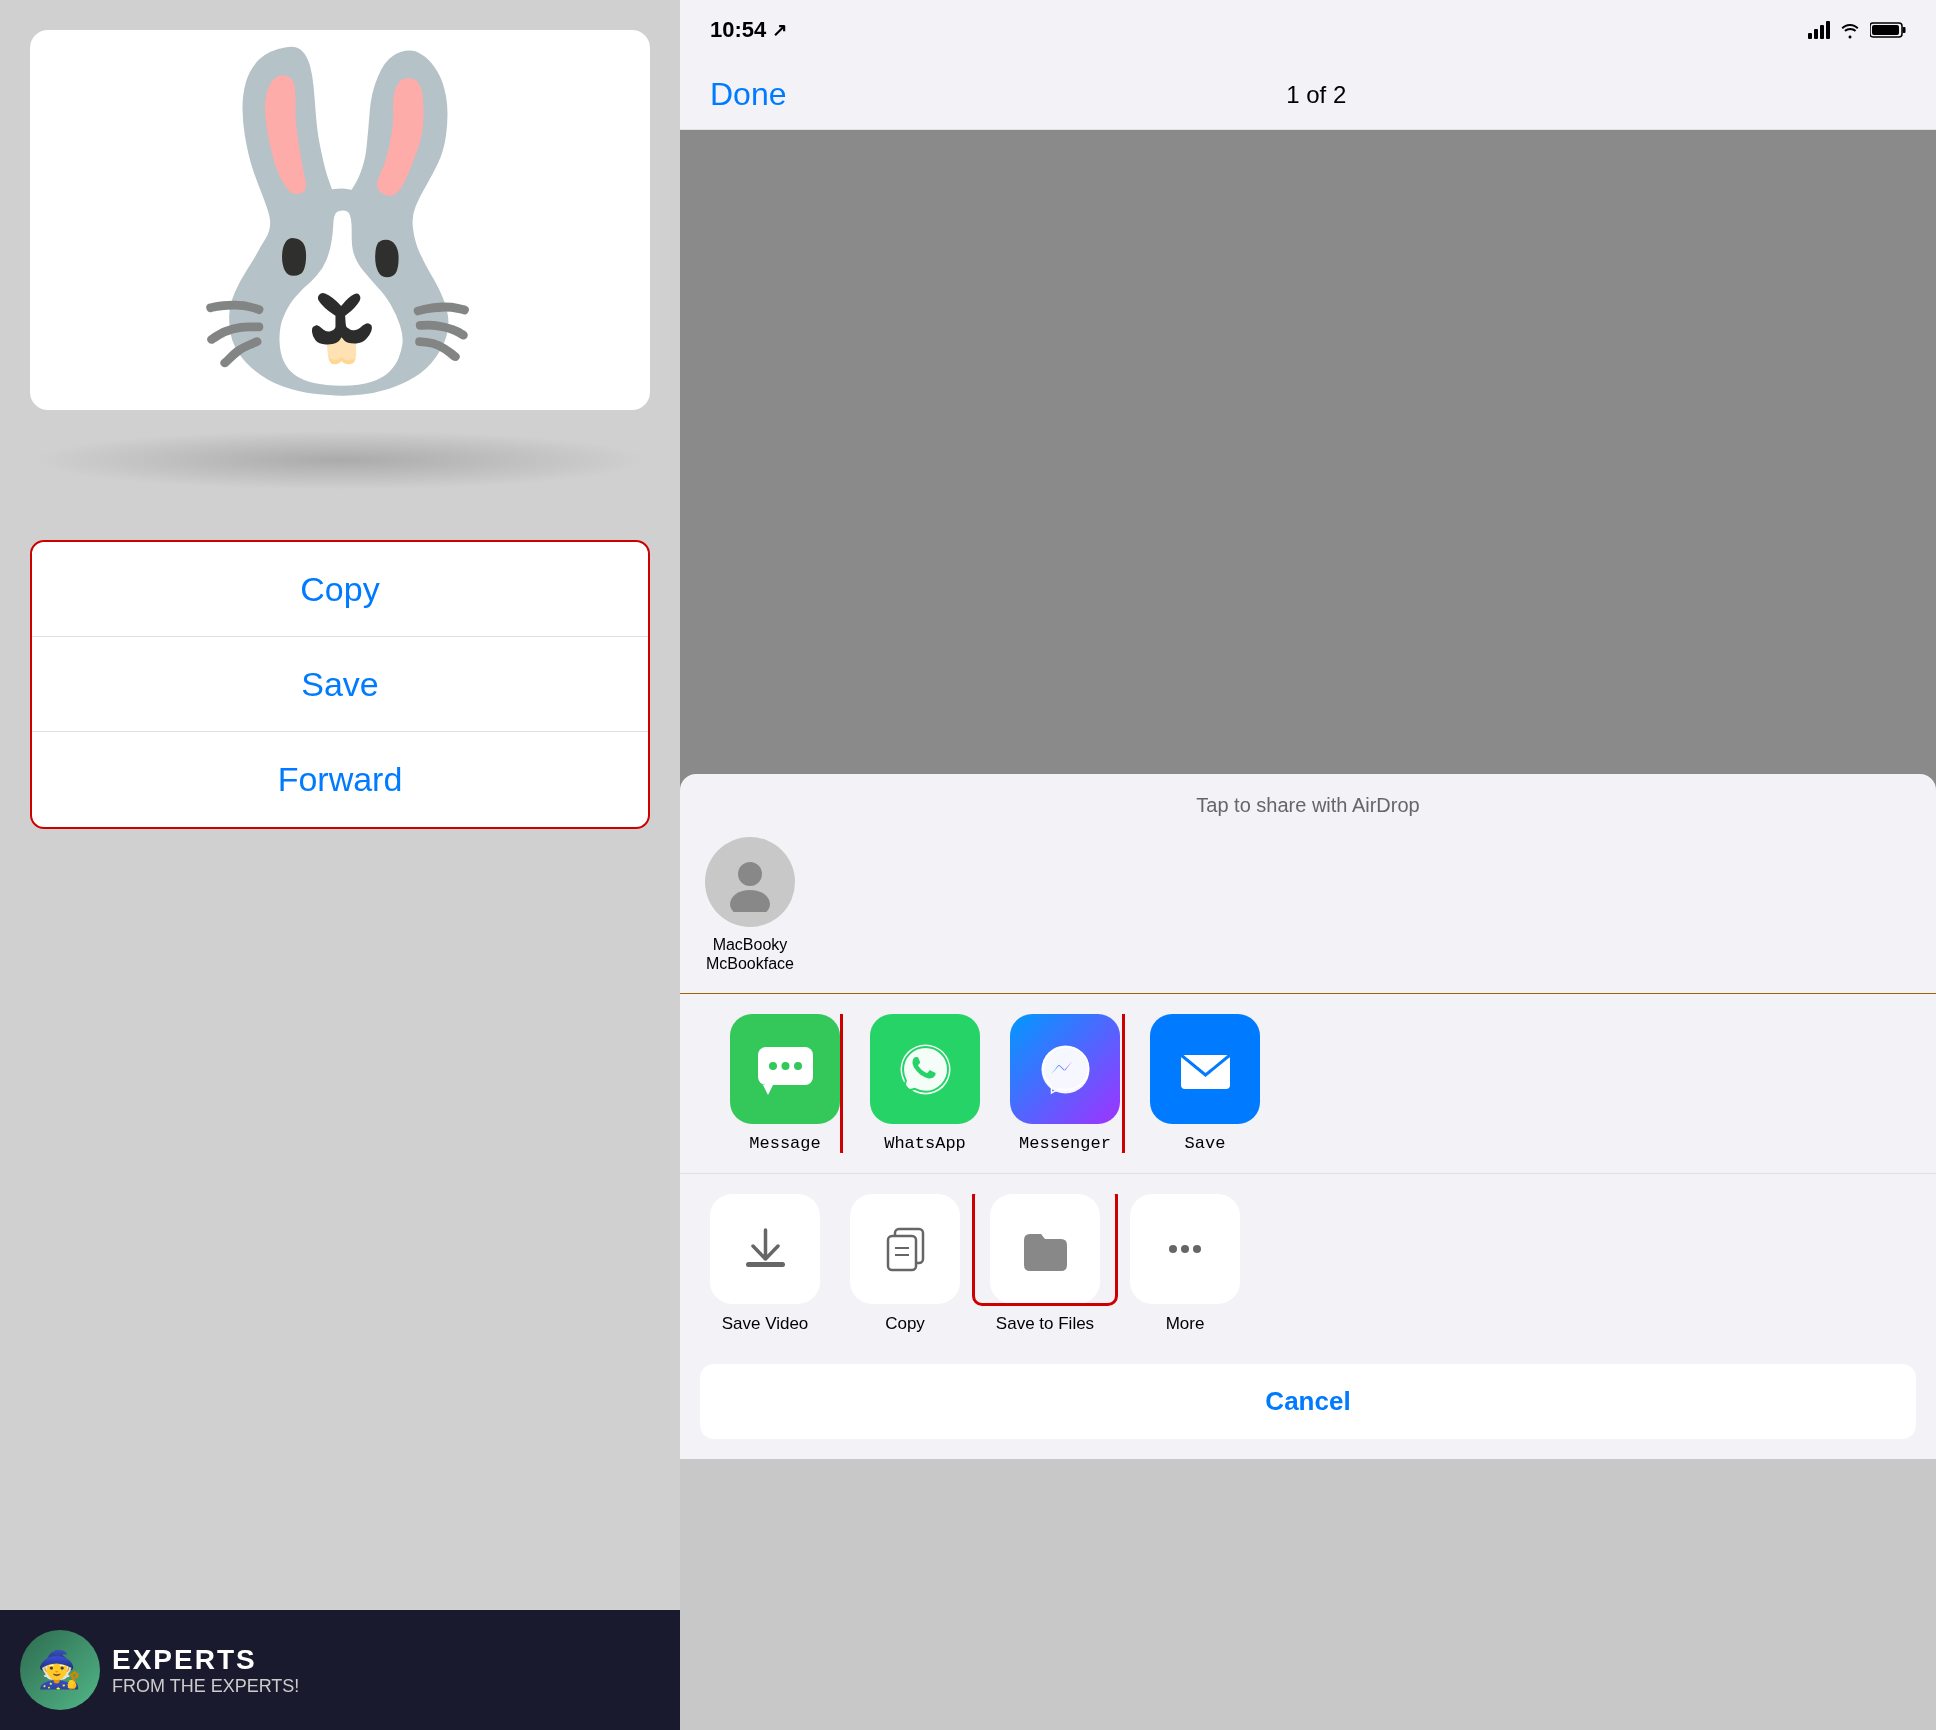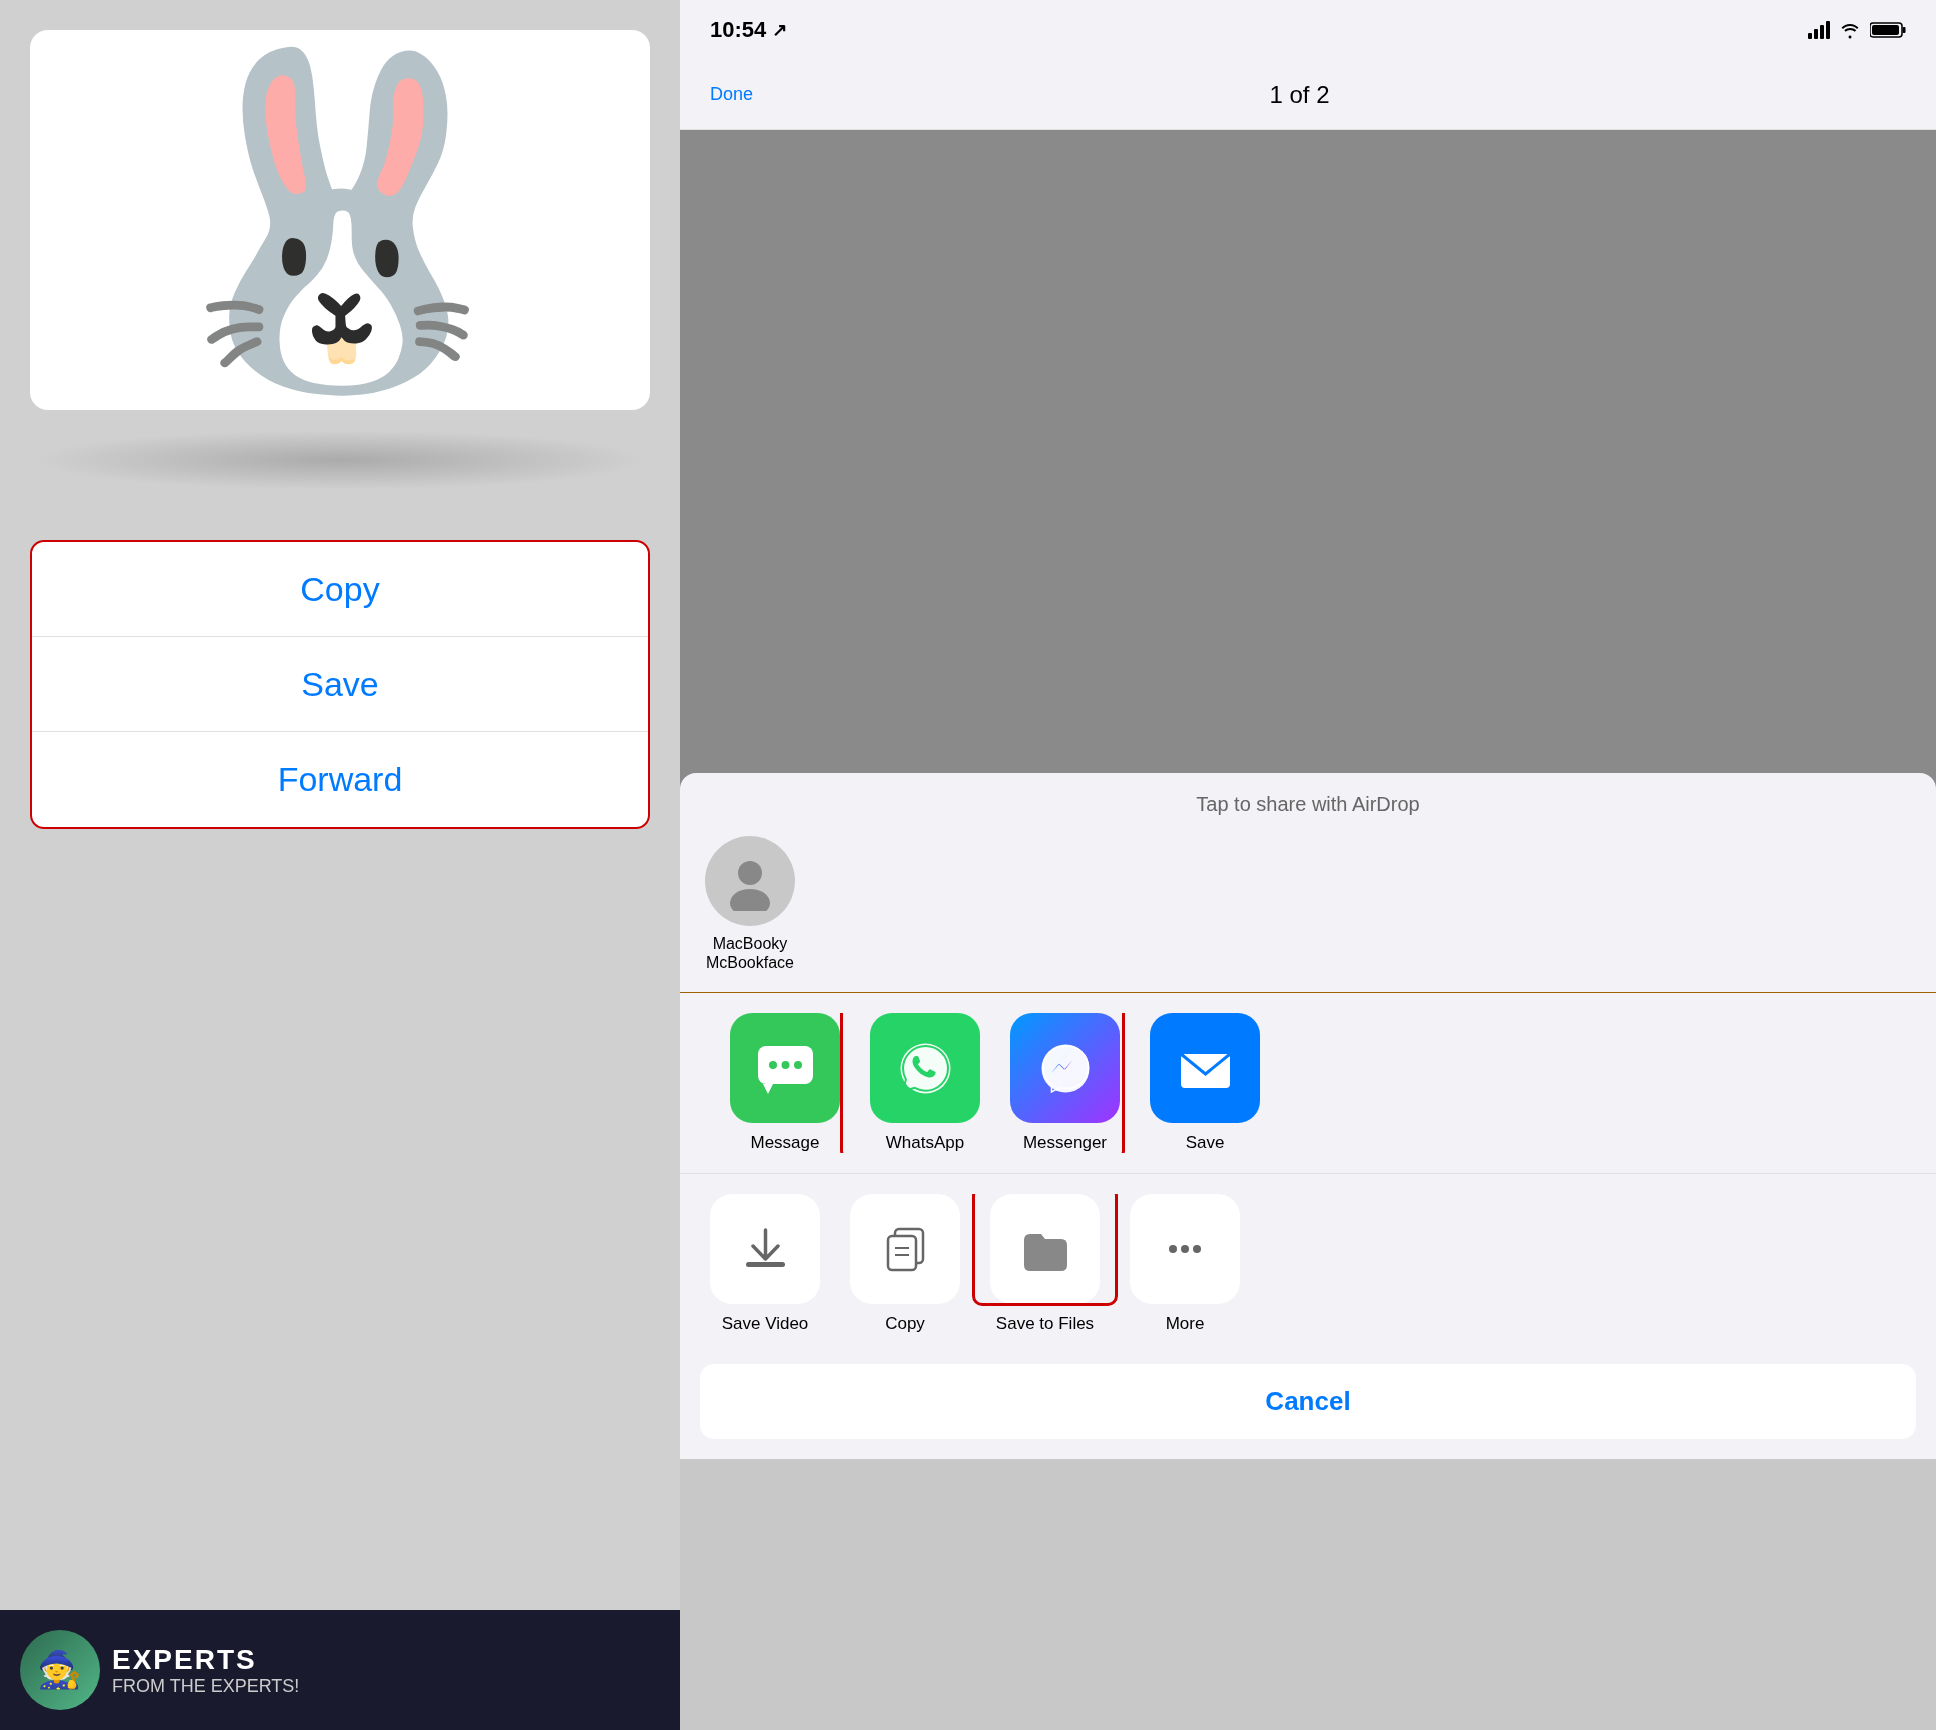--- a/index.html
+++ b/index.html
@@ -174,21 +174,21 @@
       background: #f2f2f7;
       display: flex;
       align-items: center;
       justify-content: space-between;
       padding: 0 30px;
       border-bottom: 1px solid #e0e0e0;
     }
 
     .done-button {
       color: #007aff;
-      font-size: 18px;
+      font-size: 32px;
       font-weight: 400;
       cursor: pointer;
     }
 
     .nav-title {
       color: #000000;
       font-size: 24px;
       font-weight: 500;
     }
 
@@ -496,21 +496,21 @@
             <circle cx="30" cy="22" r="12" fill="#888888"></circle>
             <ellipse cx="30" cy="52" rx="20" ry="14" fill="#888888"></ellipse>
           </svg>
         </div>
         <div class="contact-name">MacBooky<br>McBookface</div>
       </div>
     </div>
 
     <div class="apps-section">
       <div class="apps-row-wrapper" style="position:relative; padding: 0 20px;">
-        <div class="apps-row" style="position:relative;">
+        <div class="apps-row" style="position:relative;font-family:Liberation Mono, monospace;">
 
           <div class="app-item">
             <div class="app-icon message">
               <svg width="65" height="65" viewBox="0 0 65 65">
                 <rect x="5" y="10" width="55" height="38" rx="8" fill="white"></rect>
                 <polygon points="10,48 20,48 15,58" fill="white"></polygon>
                 <circle cx="20" cy="29" r="4" fill="#34c759"></circle>
                 <circle cx="32.5" cy="29" r="4" fill="#34c759"></circle>
                 <circle cx="45" cy="29" r="4" fill="#34c759"></circle>
               </svg>

